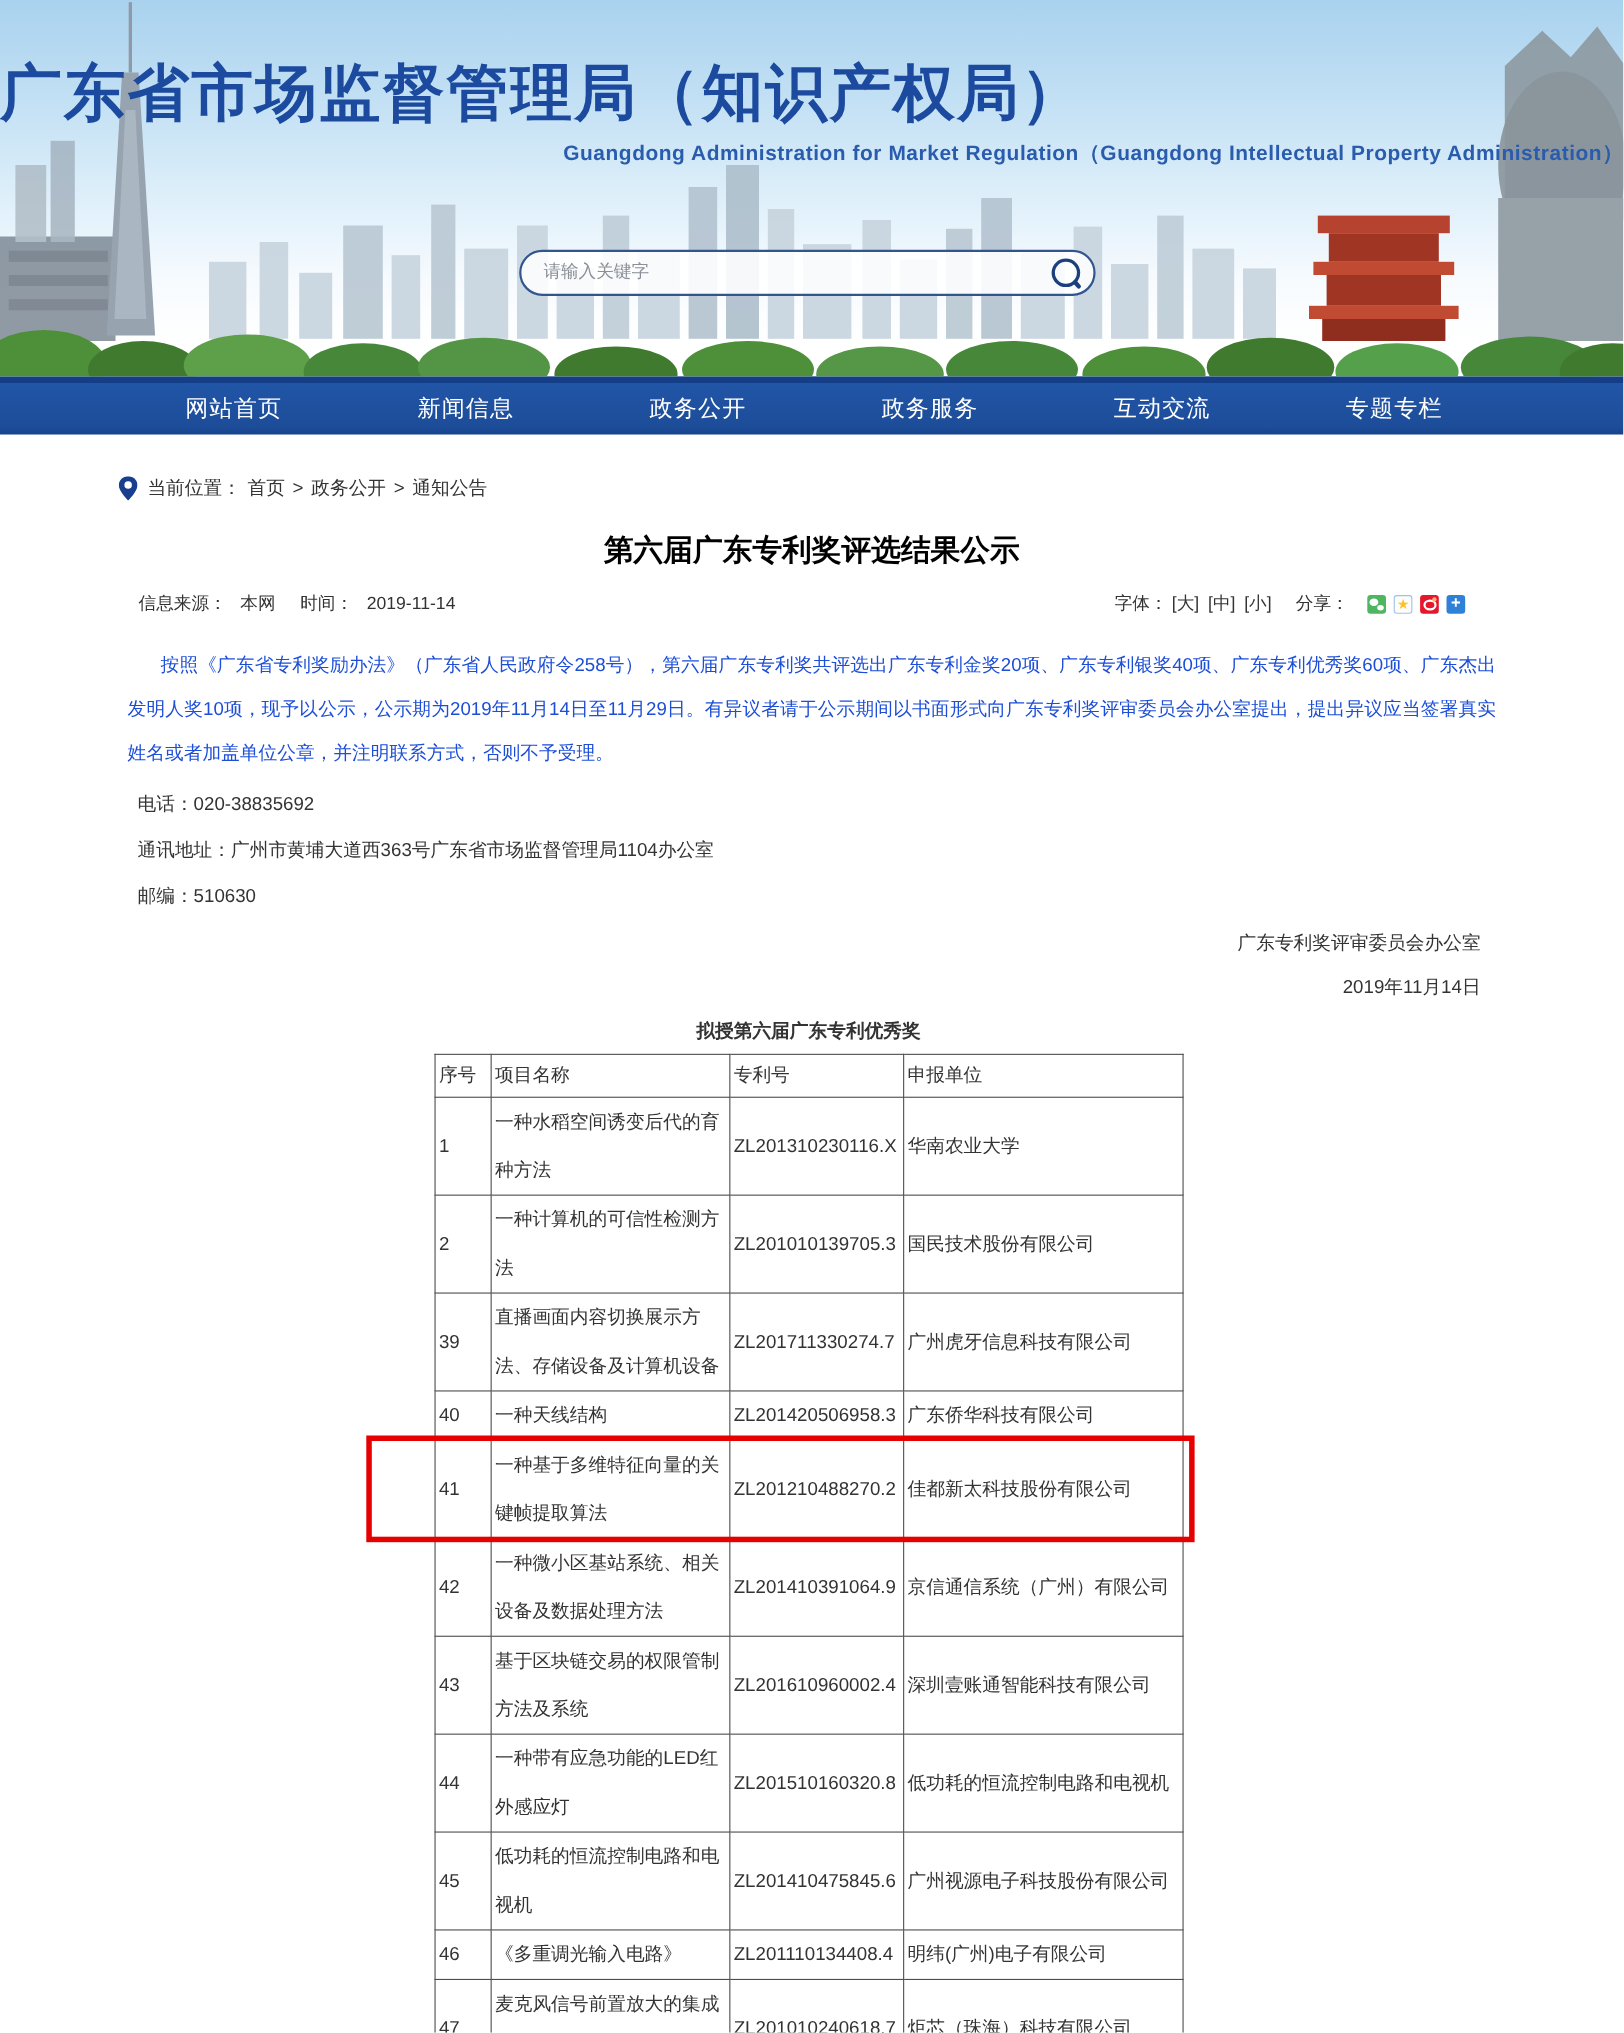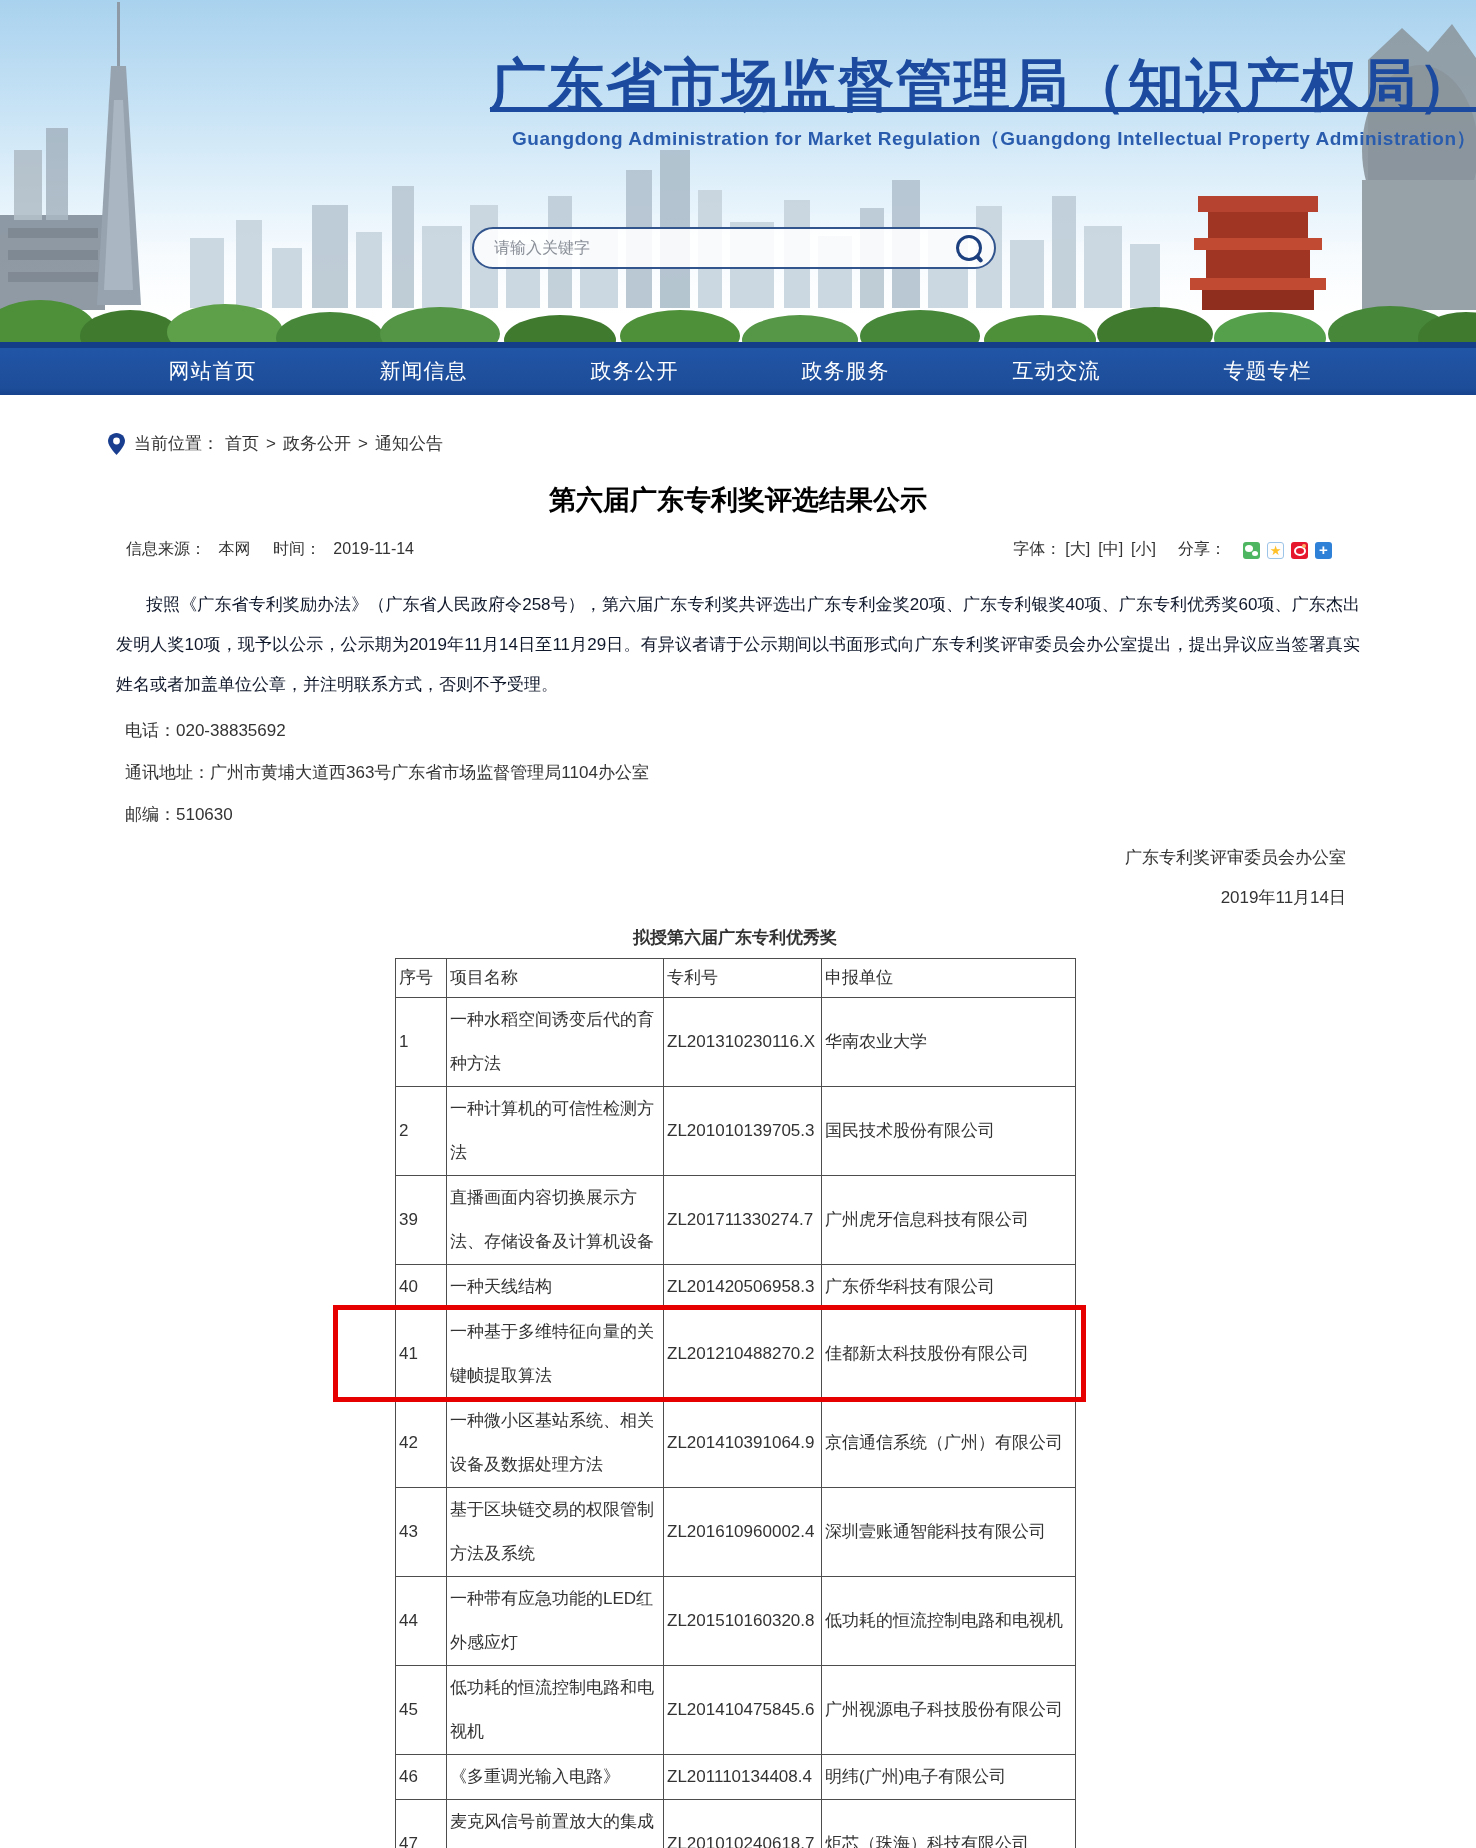--- a/index.html
+++ b/index.html
@@ -9,22 +9,22 @@
     background: #fff; font-family: "Liberation Sans", sans-serif; color: #333;
     margin: 0 auto;
   }
   
   .banner {
     position: relative; height: 342px; overflow: hidden;
     background: linear-gradient(180deg,#a9d2ee 0%,#c6e2f5 30%,#e4f2fb 58%,#f7fbfe 75%,#ffffff 92%);
   }
   .banner svg.bg { position:absolute; left:0; top:0; }
   .banner-title {
-    position: absolute; top: 48px; left: 0; width: 100%; text-align: right;
-    font-size: 56px; font-weight: bold; color: #1b4a9e; letter-spacing: 2px; text-decoration: underline;
+    position: absolute; top: 48px; left: 0; width: 100%; text-align: left;
+    font-size: 56px; font-weight: bold; color: #1b4a9e; letter-spacing: 2px;
   }
   .banner-sub {
     position: absolute; top: 126px; left: 0; width: 100%; text-align: right;
     font-size: 19px; font-weight: bold; color: #2a5cae; letter-spacing: .5px;
   }
   .searchbox {
     position: absolute; left: 472px; top: 227px; width: 524px; height: 42px;
     border: 2px solid #33558e; border-radius: 21px; background: rgba(255,255,255,.88);
   }
   .searchbox input {
@@ -76,21 +76,21 @@
   .icon-wechat::after  { content:""; position:absolute; right:2px; bottom:3px; width:6px; height:5px; background:#fff; border-radius:50%; }
   .icon-qzone { background:#fdfdfd; border:1px solid #9cc3e8; }
   .icon-qzone::before { content:"★"; position:absolute; left:0; top:0; width:15px; height:15px; line-height:16px; text-align:center; font-size:13px; color: var(--c,#ffc028); }
   .icon-weibo { background: var(--c,#e6162d); }
   .icon-weibo::before { content:""; position:absolute; left:3px; bottom:3px; width:8px; height:6px; border:2px solid #fff; border-radius:50%; }
   .icon-weibo::after { content:""; position:absolute; right:2px; top:2px; width:4px; height:4px; background:#ffb26b; border-radius:50%; }
   .icon-more { background: var(--c,#2f81d8); }
   .icon-more::before { content:"+"; position:absolute; left:0; top:0; width:17px; height:17px; line-height:16px; text-align:center; color:#fff; font-size:15px; font-weight:bold; }
   .para {
     margin-top: 25px; font-size: 17px; line-height: 40px; text-align: justify;
-    text-indent: 30px; color: #0f172a; padding: 0 8px;
+    text-indent: 30px; color: #1d4ed8; padding: 0 8px;
   }
   .contacts { margin-top: 5px; padding-left: 17px; font-size: 17px; line-height: 42px; color:#333; }
   .sign-block { margin-top: 2px; text-align: right; padding-right: 22px; font-size: 17px; line-height: 40px; color:#333; }
   .table-caption {
     margin-top: 8px; margin-left: 287px; width: 680px; text-align: center;
     font-size: 17px; font-weight: bold; color: #333;
   }
   
   .table-wrap { position: relative; margin-top: 9px; margin-left: 287px; width: 680px; }
   table.award { border-collapse: collapse; table-layout: fixed; width: 680px; color:#333; }

